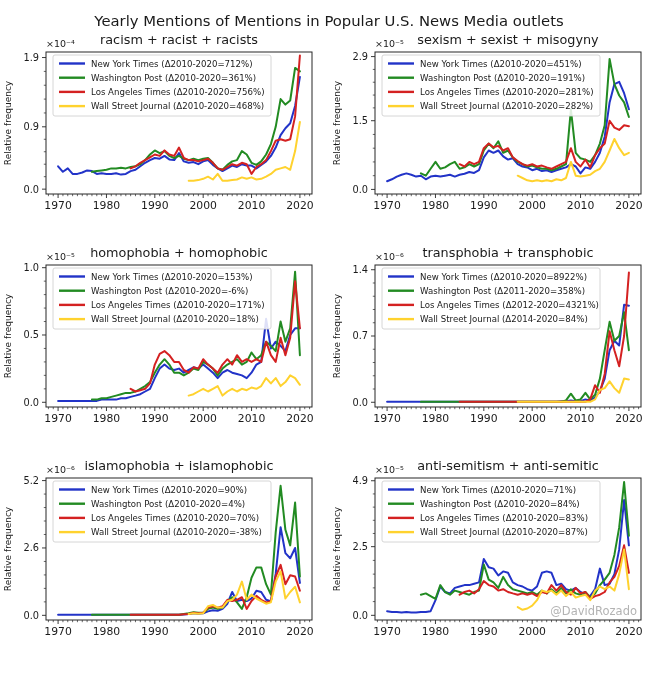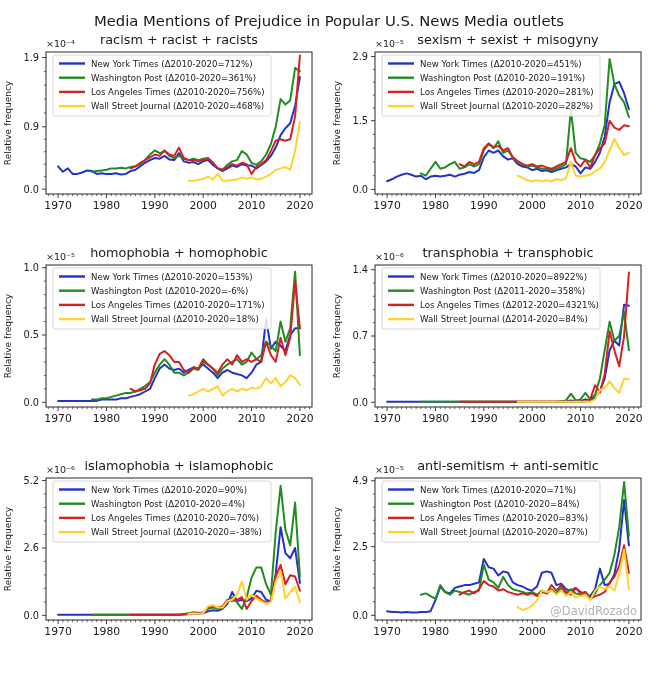--- a/index.html
+++ b/index.html
@@ -5,21 +5,21 @@
   html,body{margin:0;padding:0;background:#ffffff;}
   body{width:658px;height:680px;font-family:"DejaVu Sans","Liberation Sans",sans-serif;color:#111;}
   .page-title{width:658px;text-align:center;font-size:14.8px;color:#1a1a1a;padding-top:12px;height:28px;box-sizing:border-box;}
   .grid{display:grid;grid-template-columns:329px 329px;grid-template-rows:213px 213px 213px;row-gap:0;}
   figure{margin:0;padding:0;}
   svg{display:block;}
 </style>
 </head>
 <body>
 
-<div class="page-title">Media Mentions of Prejudice in Popular U.S. News Media outlets</div>
+<div class="page-title">Yearly Mentions of Mentions in Popular U.S. News Media outlets</div>
 
 <div class="grid">
   <figure>
       <svg id="chart-0" width="329" height="213" viewBox="0 0 329 213">
         <text x="179" y="16" font-size="12.8" text-anchor="middle" fill="#1a1a1a" font-family="&quot;DejaVu Sans&quot;,&quot;Liberation Sans&quot;,sans-serif">racism + racist + racists</text>
         <text x="46" y="19" font-size="9.5" text-anchor="start" fill="#1a1a1a" font-family="&quot;DejaVu Sans&quot;,&quot;Liberation Sans&quot;,sans-serif">×10⁻⁴</text>
         <text x="0" y="0" font-size="9" text-anchor="middle" fill="#1a1a1a" font-family="&quot;DejaVu Sans&quot;,&quot;Liberation Sans&quot;,sans-serif" transform="translate(11,95) rotate(-90)">Relative frequency</text>
         <g>
           <line x1="48.41818181818182" y1="166" x2="48.41818181818182" y2="168.2" stroke="#262626" stroke-width="0.7"></line>
           <line x1="53.25454545454545" y1="166" x2="53.25454545454545" y2="168.2" stroke="#262626" stroke-width="0.7"></line>

